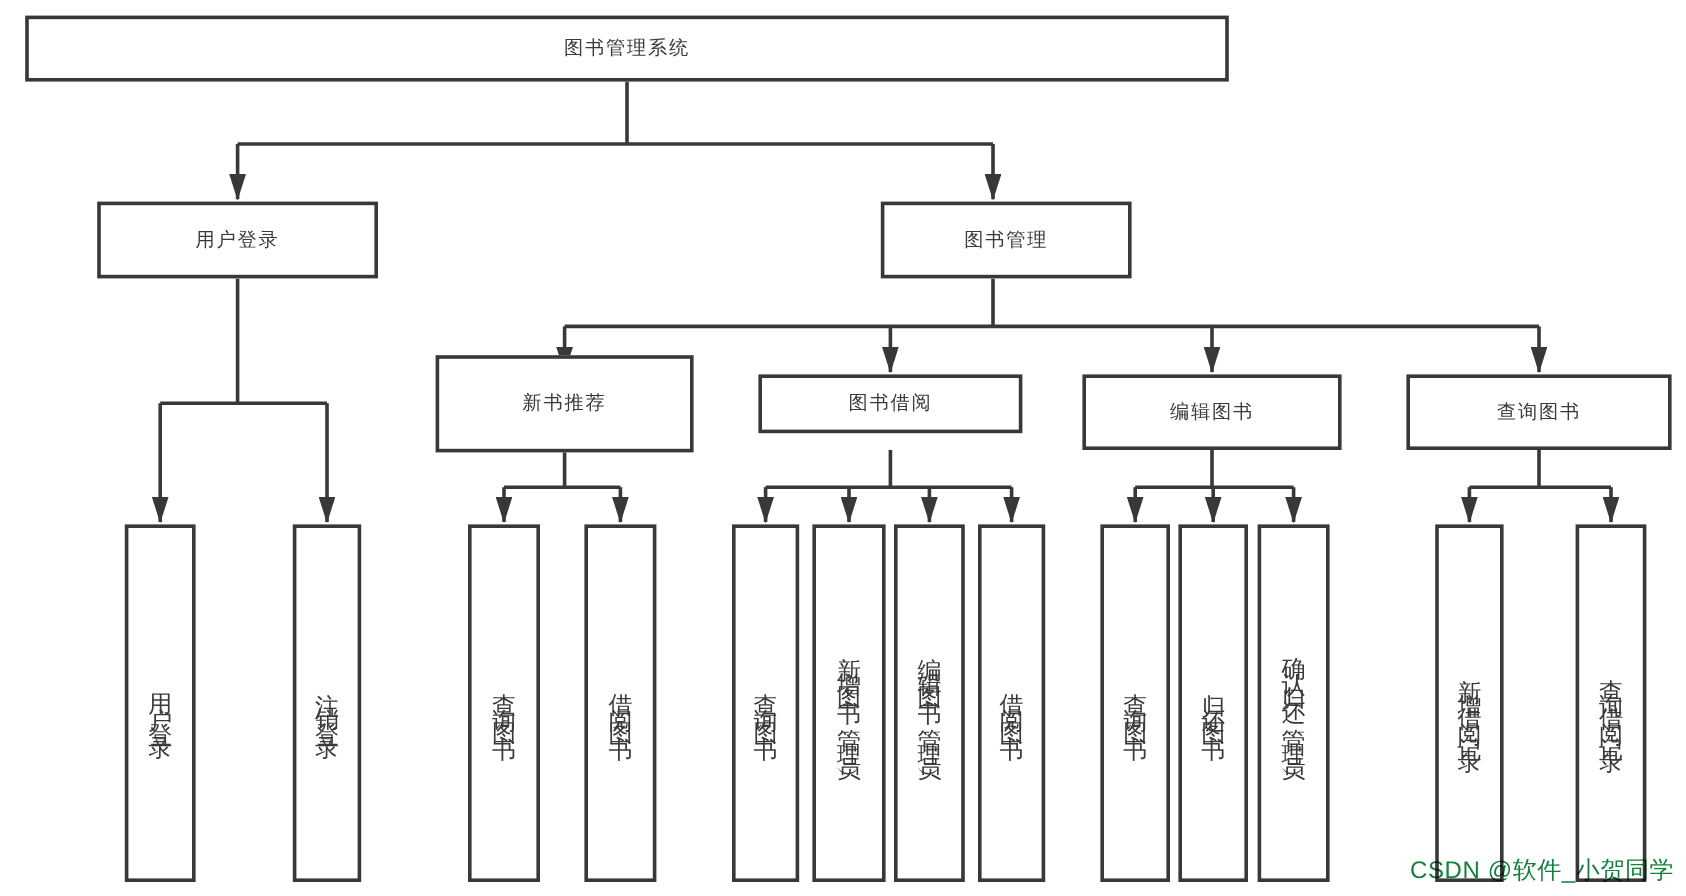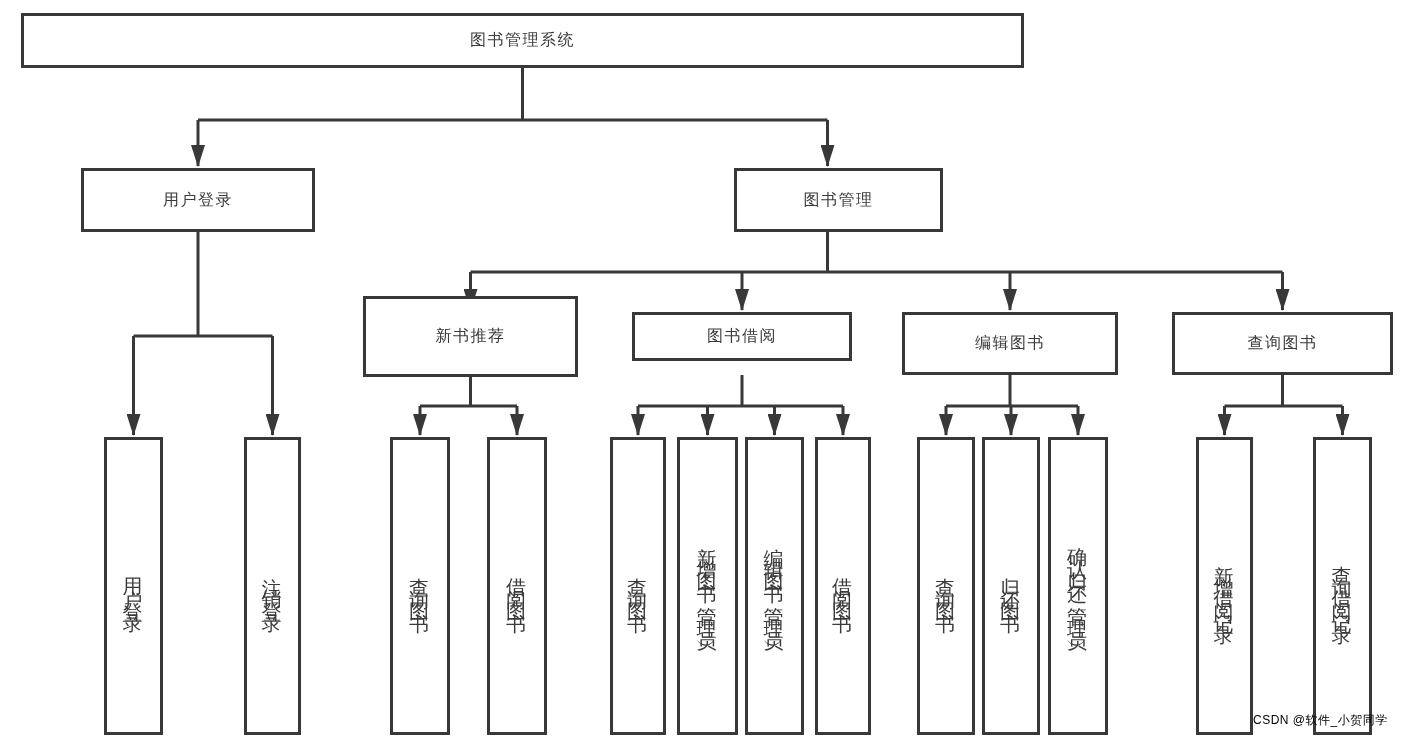--- a/index.html
+++ b/index.html
@@ -43,25 +43,25 @@
   }
   .node .vlbl {
     writing-mode: vertical-rl;
     text-orientation: mixed;
     font-size: 20px;
     letter-spacing: 12px;
     white-space: nowrap;
   }
   .watermark {
     position: absolute;
-    left: 1253px;
+    left: 1175px;
     top: 712px;
-    font-size: 12px;
+    font-size: 20px;
     letter-spacing: 0.5px;
-    color: #000000;
+    color: #15803d;
     white-space: nowrap;
     mix-blend-mode: multiply;
     z-index: 5;
   }
 </style>
 </head>
 <body>
 
 <div class="canvas">
 

